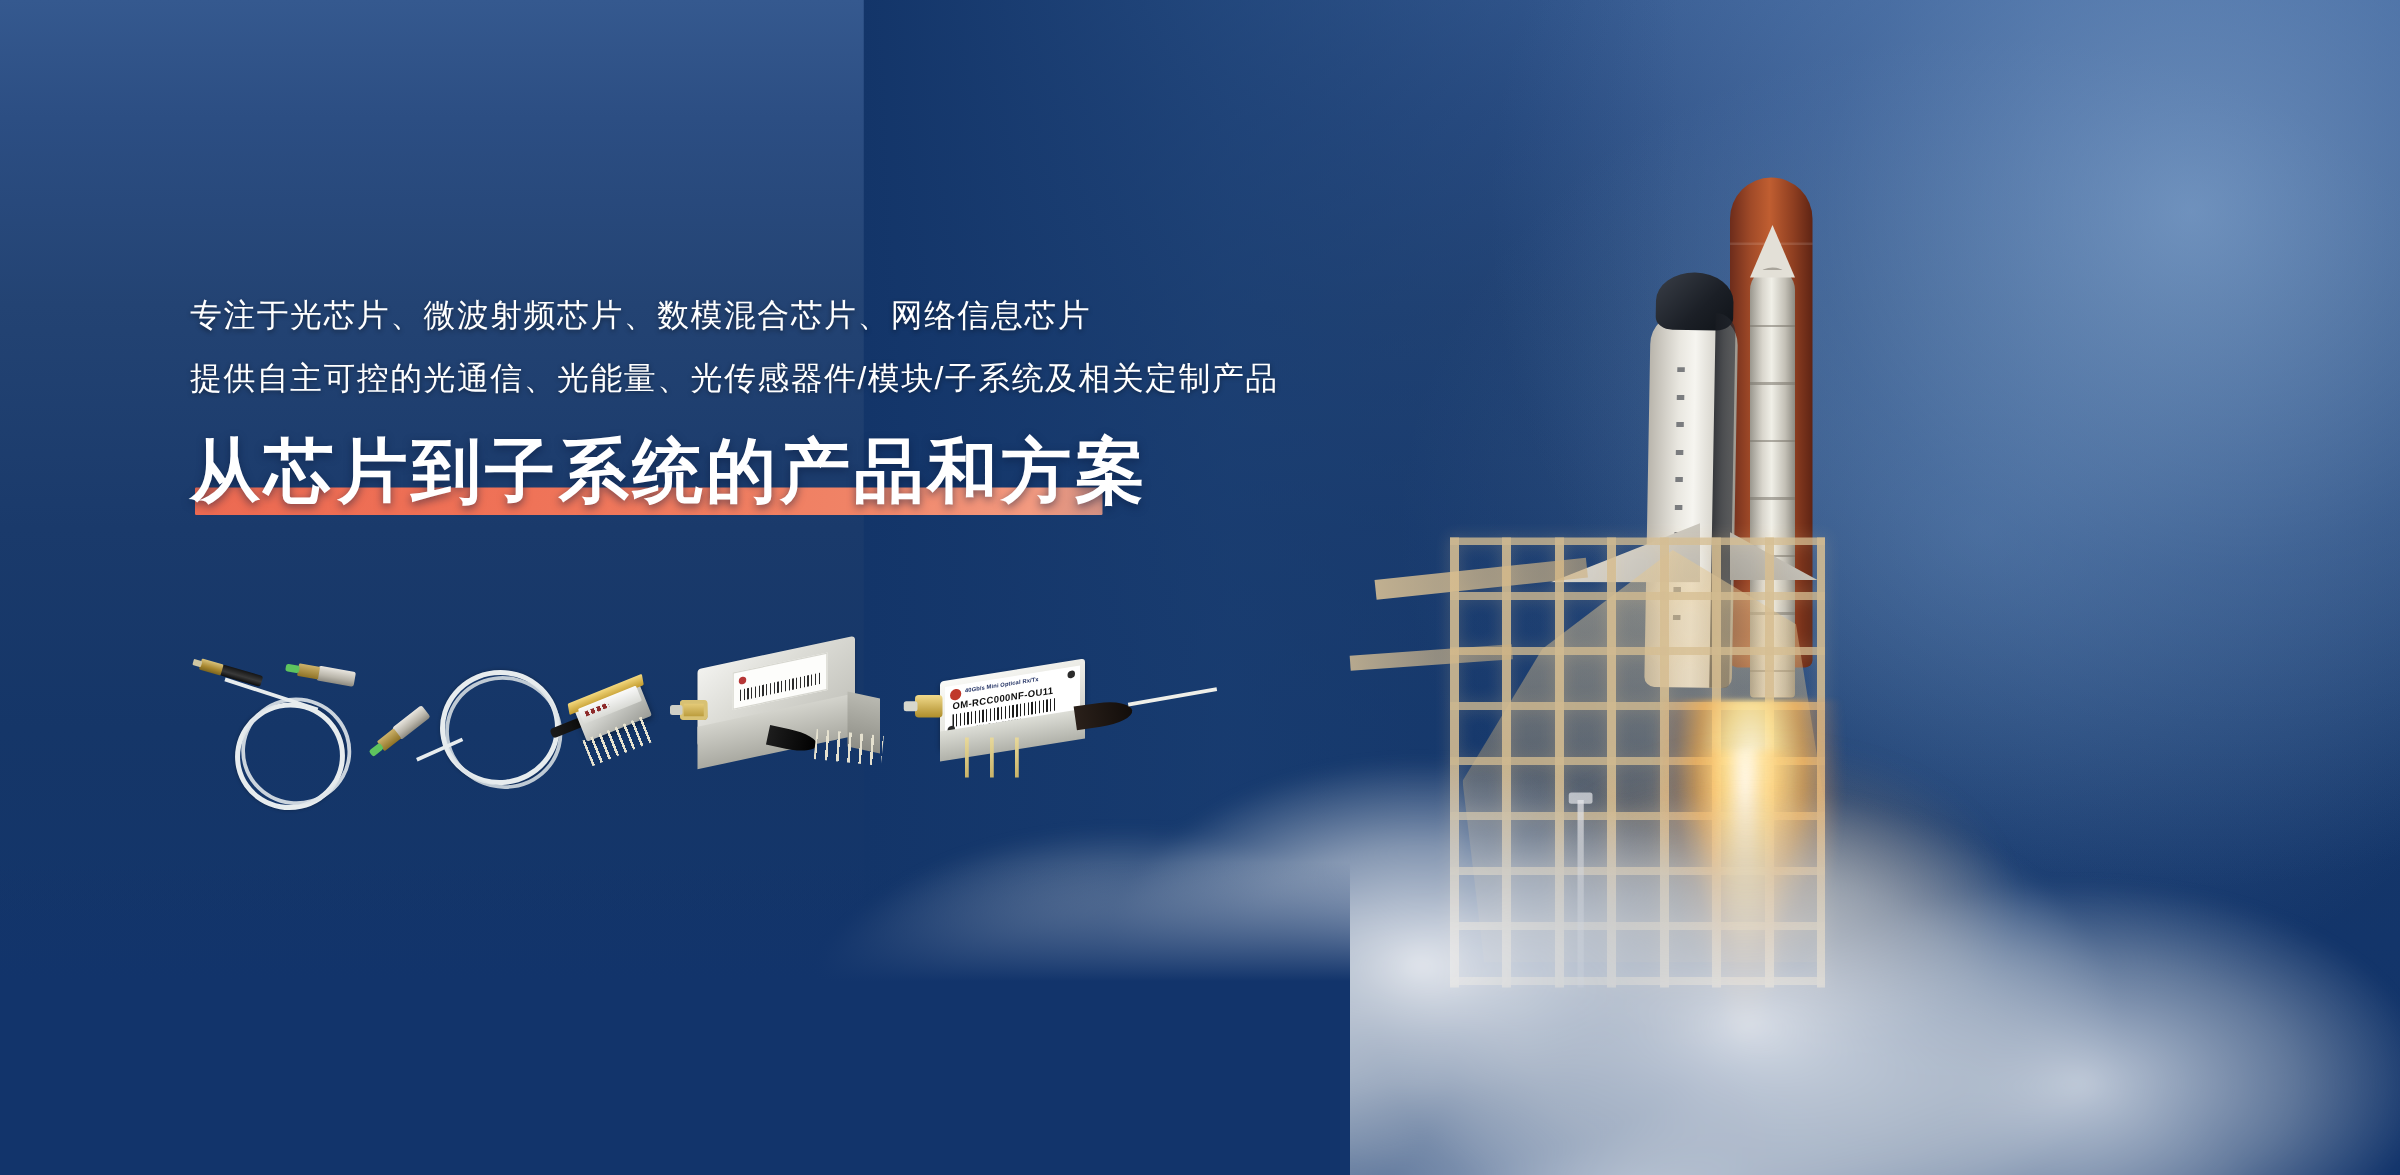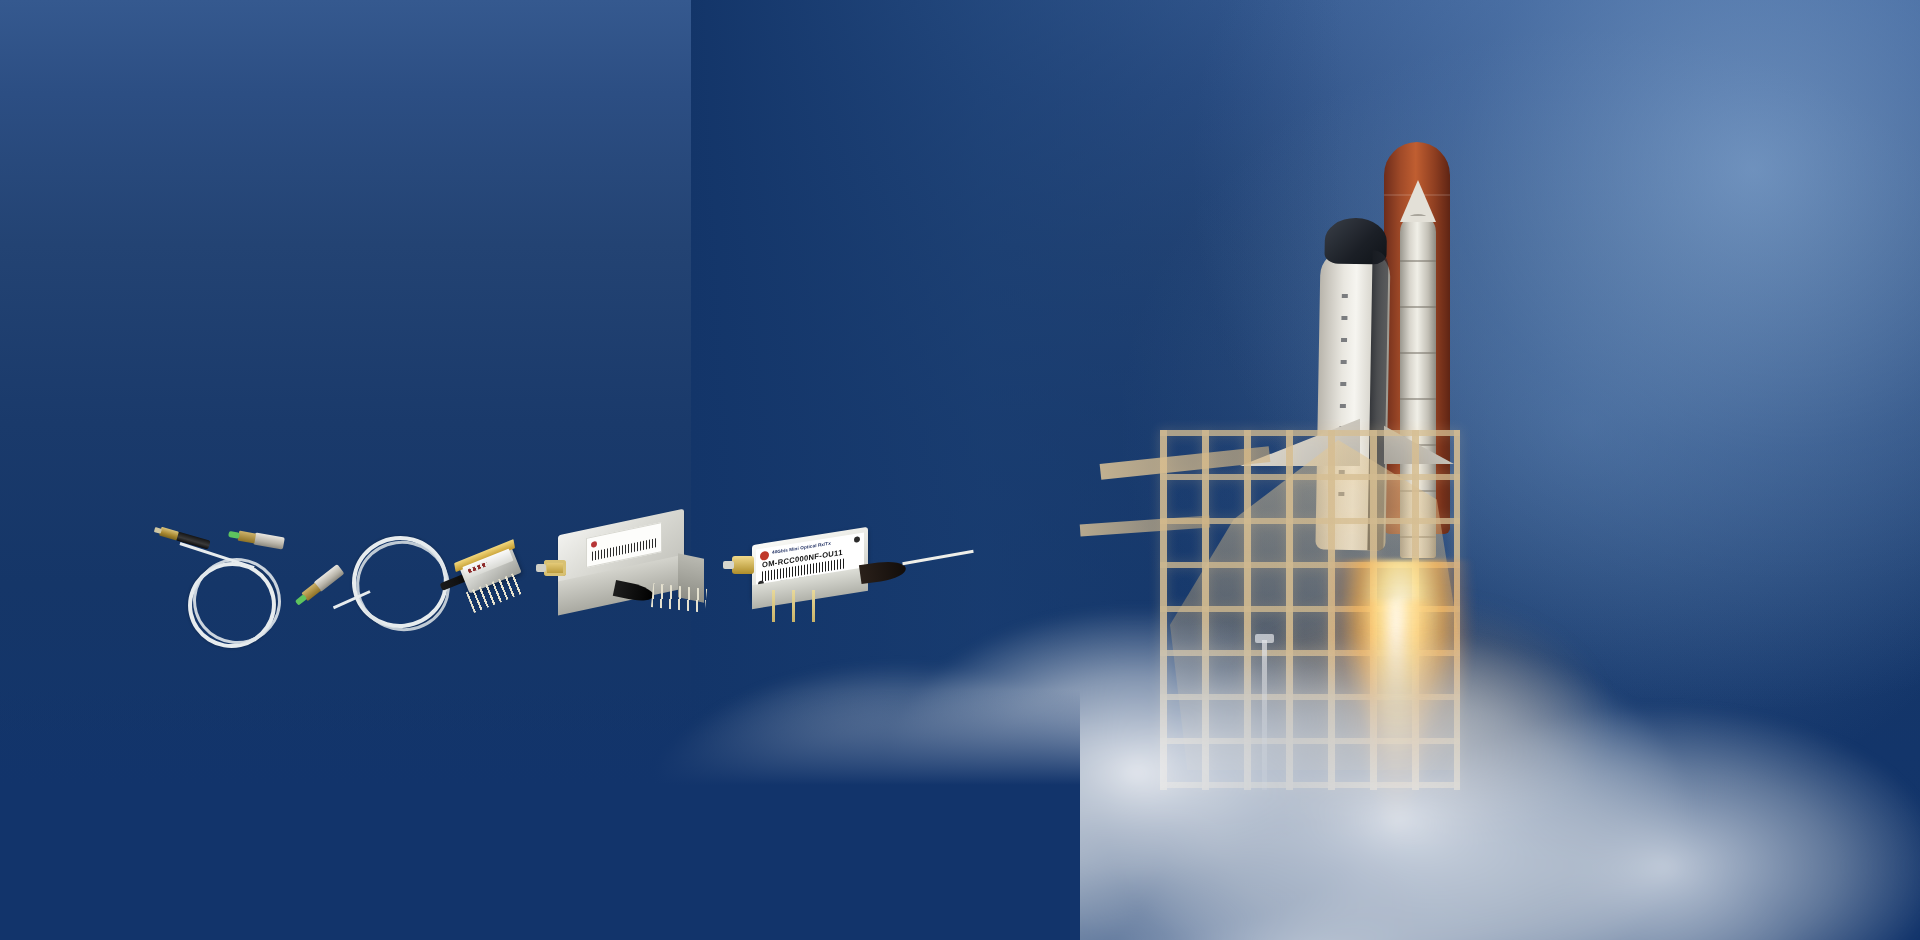--- a/index.html
+++ b/index.html
@@ -530,20 +530,29 @@
     <div class="mast"></div>
 
     <div class="flame"></div>
     <div class="flame2"></div>
     <div class="smoke-glow"></div>
     <div class="smoke"></div>
   </div>
 
   <div class="floor"></div>
 
+  <div class="copy">
+    <div class="sub-line">专注于光芯片、微波射频芯片、数模混合芯片、网络信息芯片</div>
+    <div class="sub-line">提供自主可控的光通信、光能量、光传感器件/模块/子系统及相关定制产品</div>
+
+    <div class="headline-wrap">
+      <div class="headline-bar"></div>
+      <div class="headline">从芯片到子系统的产品和方案</div>
+    </div>
+  </div>
 
   <div class="products">
 
     <div class="prod p1">
       <div class="coil1"></div>
       <div class="coil1b"></div>
       <div class="lead1"></div>
       <div class="conn-lc c-a"></div>
       <div class="conn-fc c-b"></div>
     </div>

